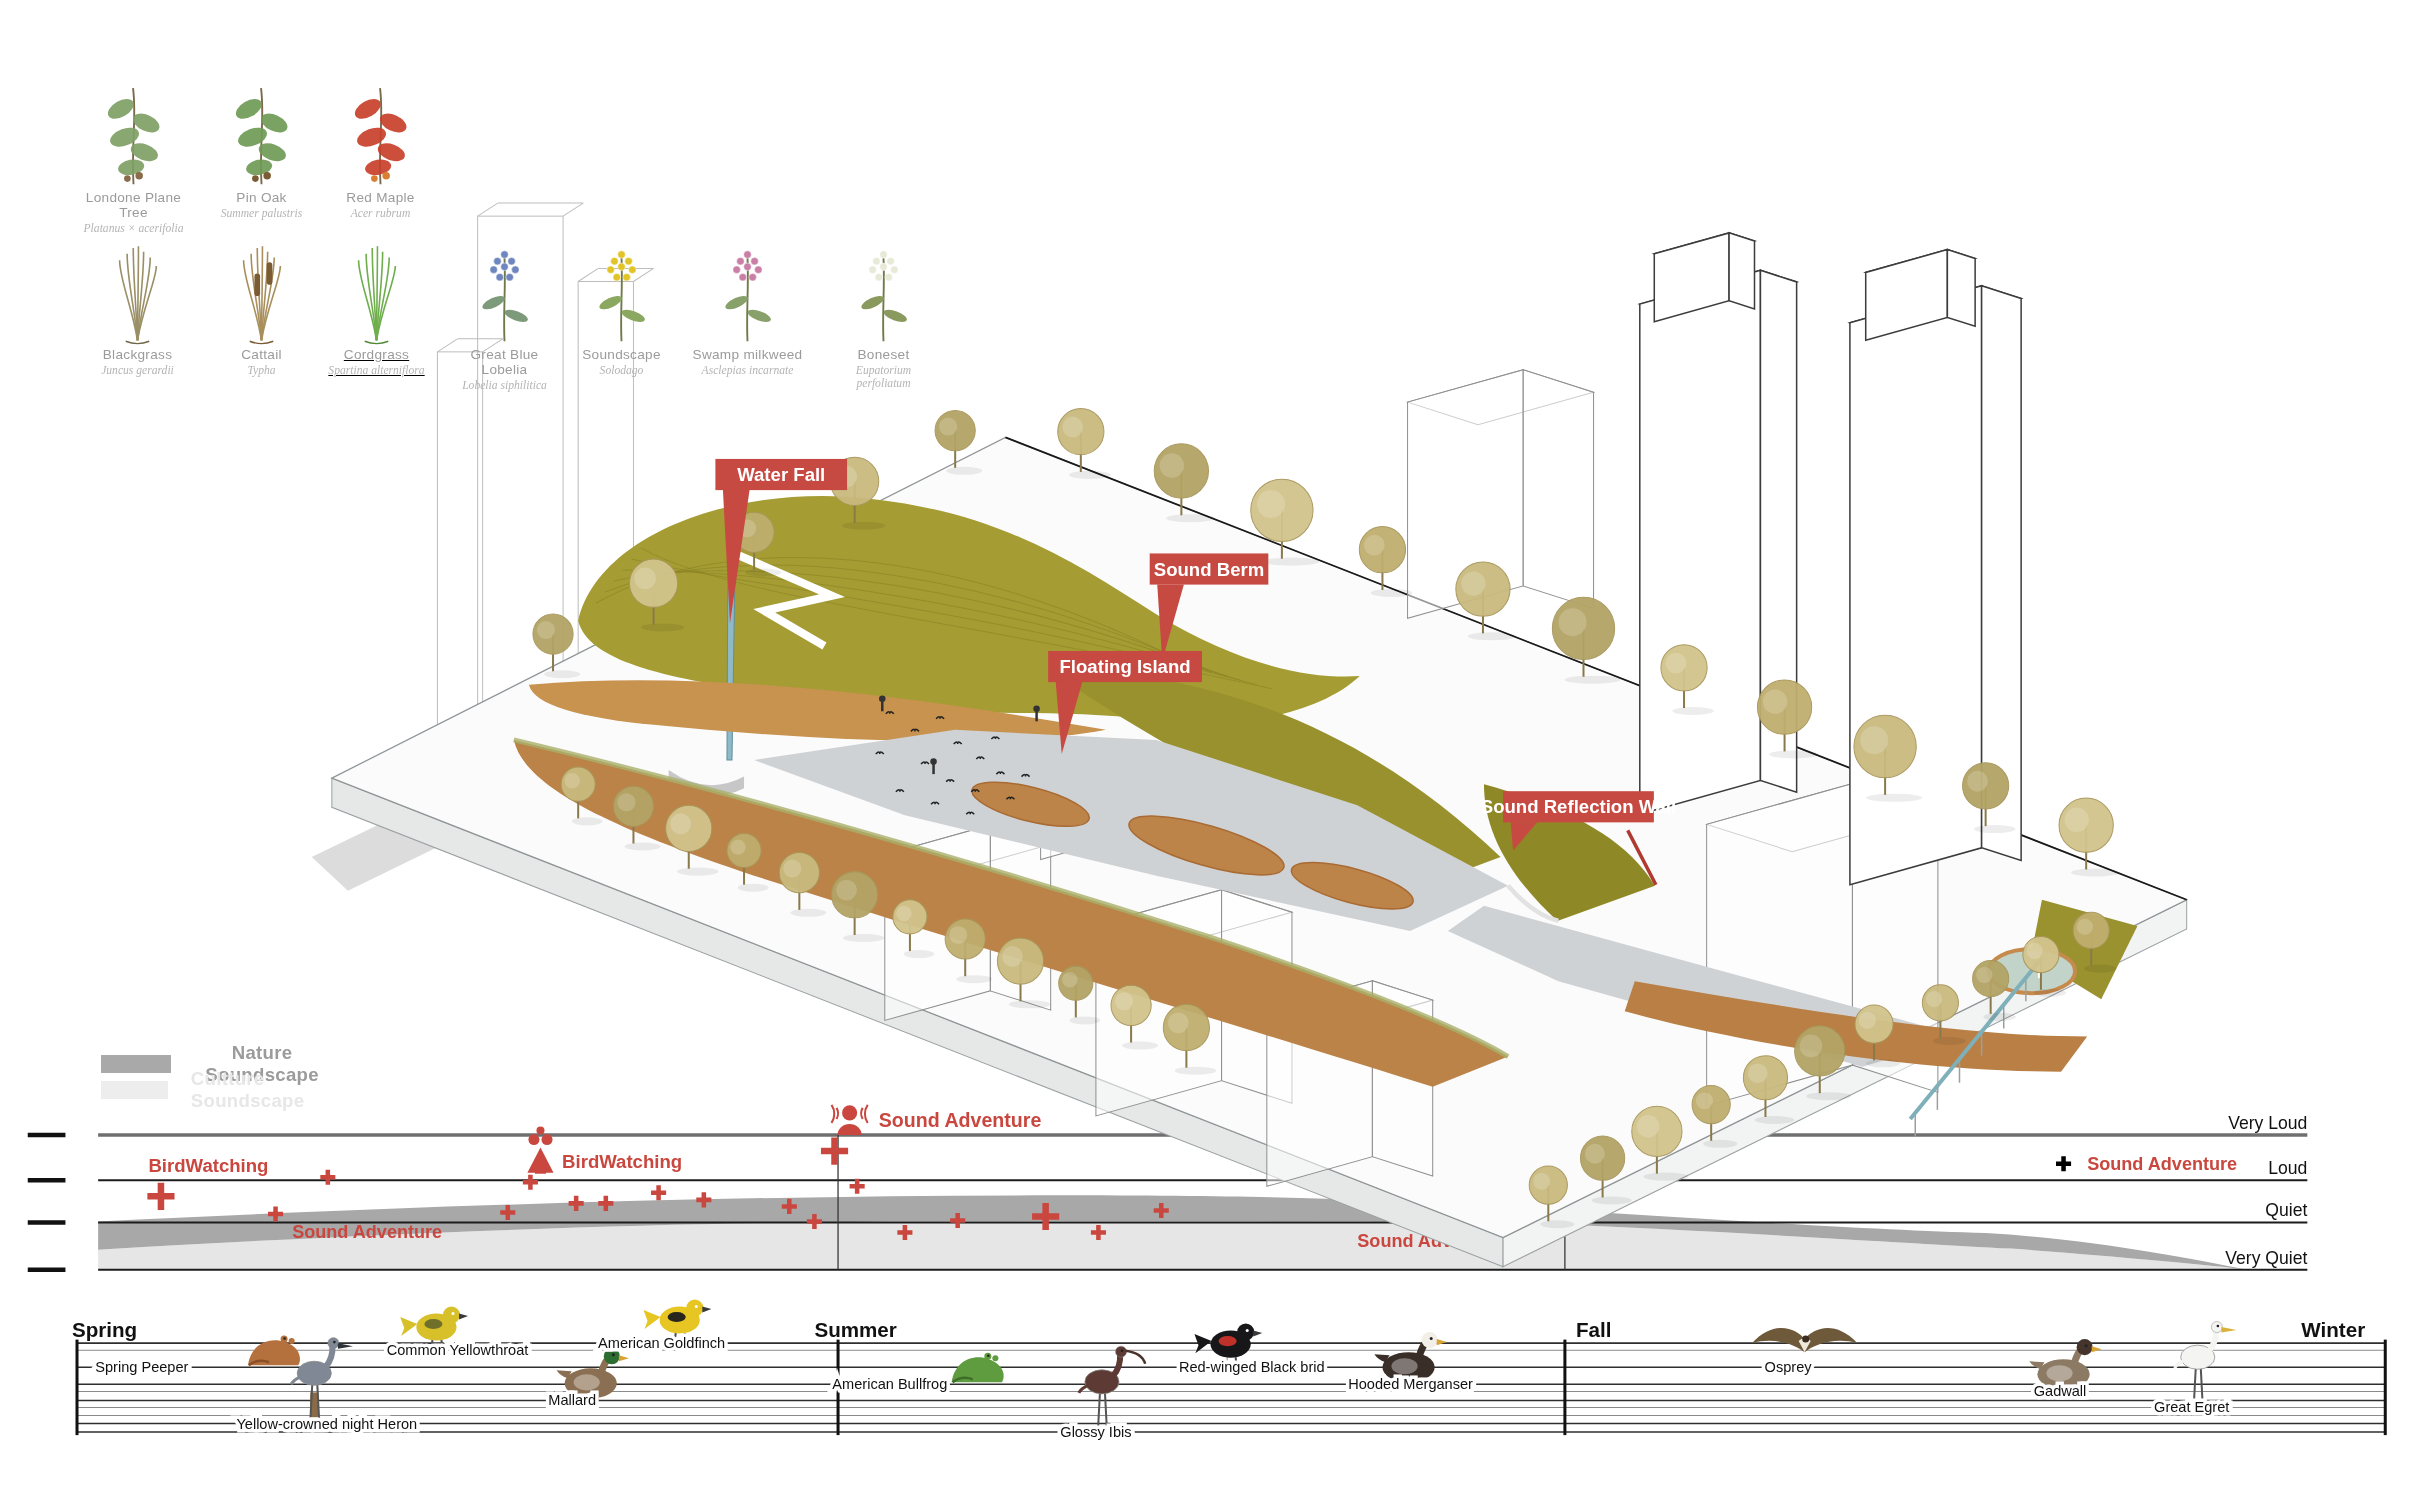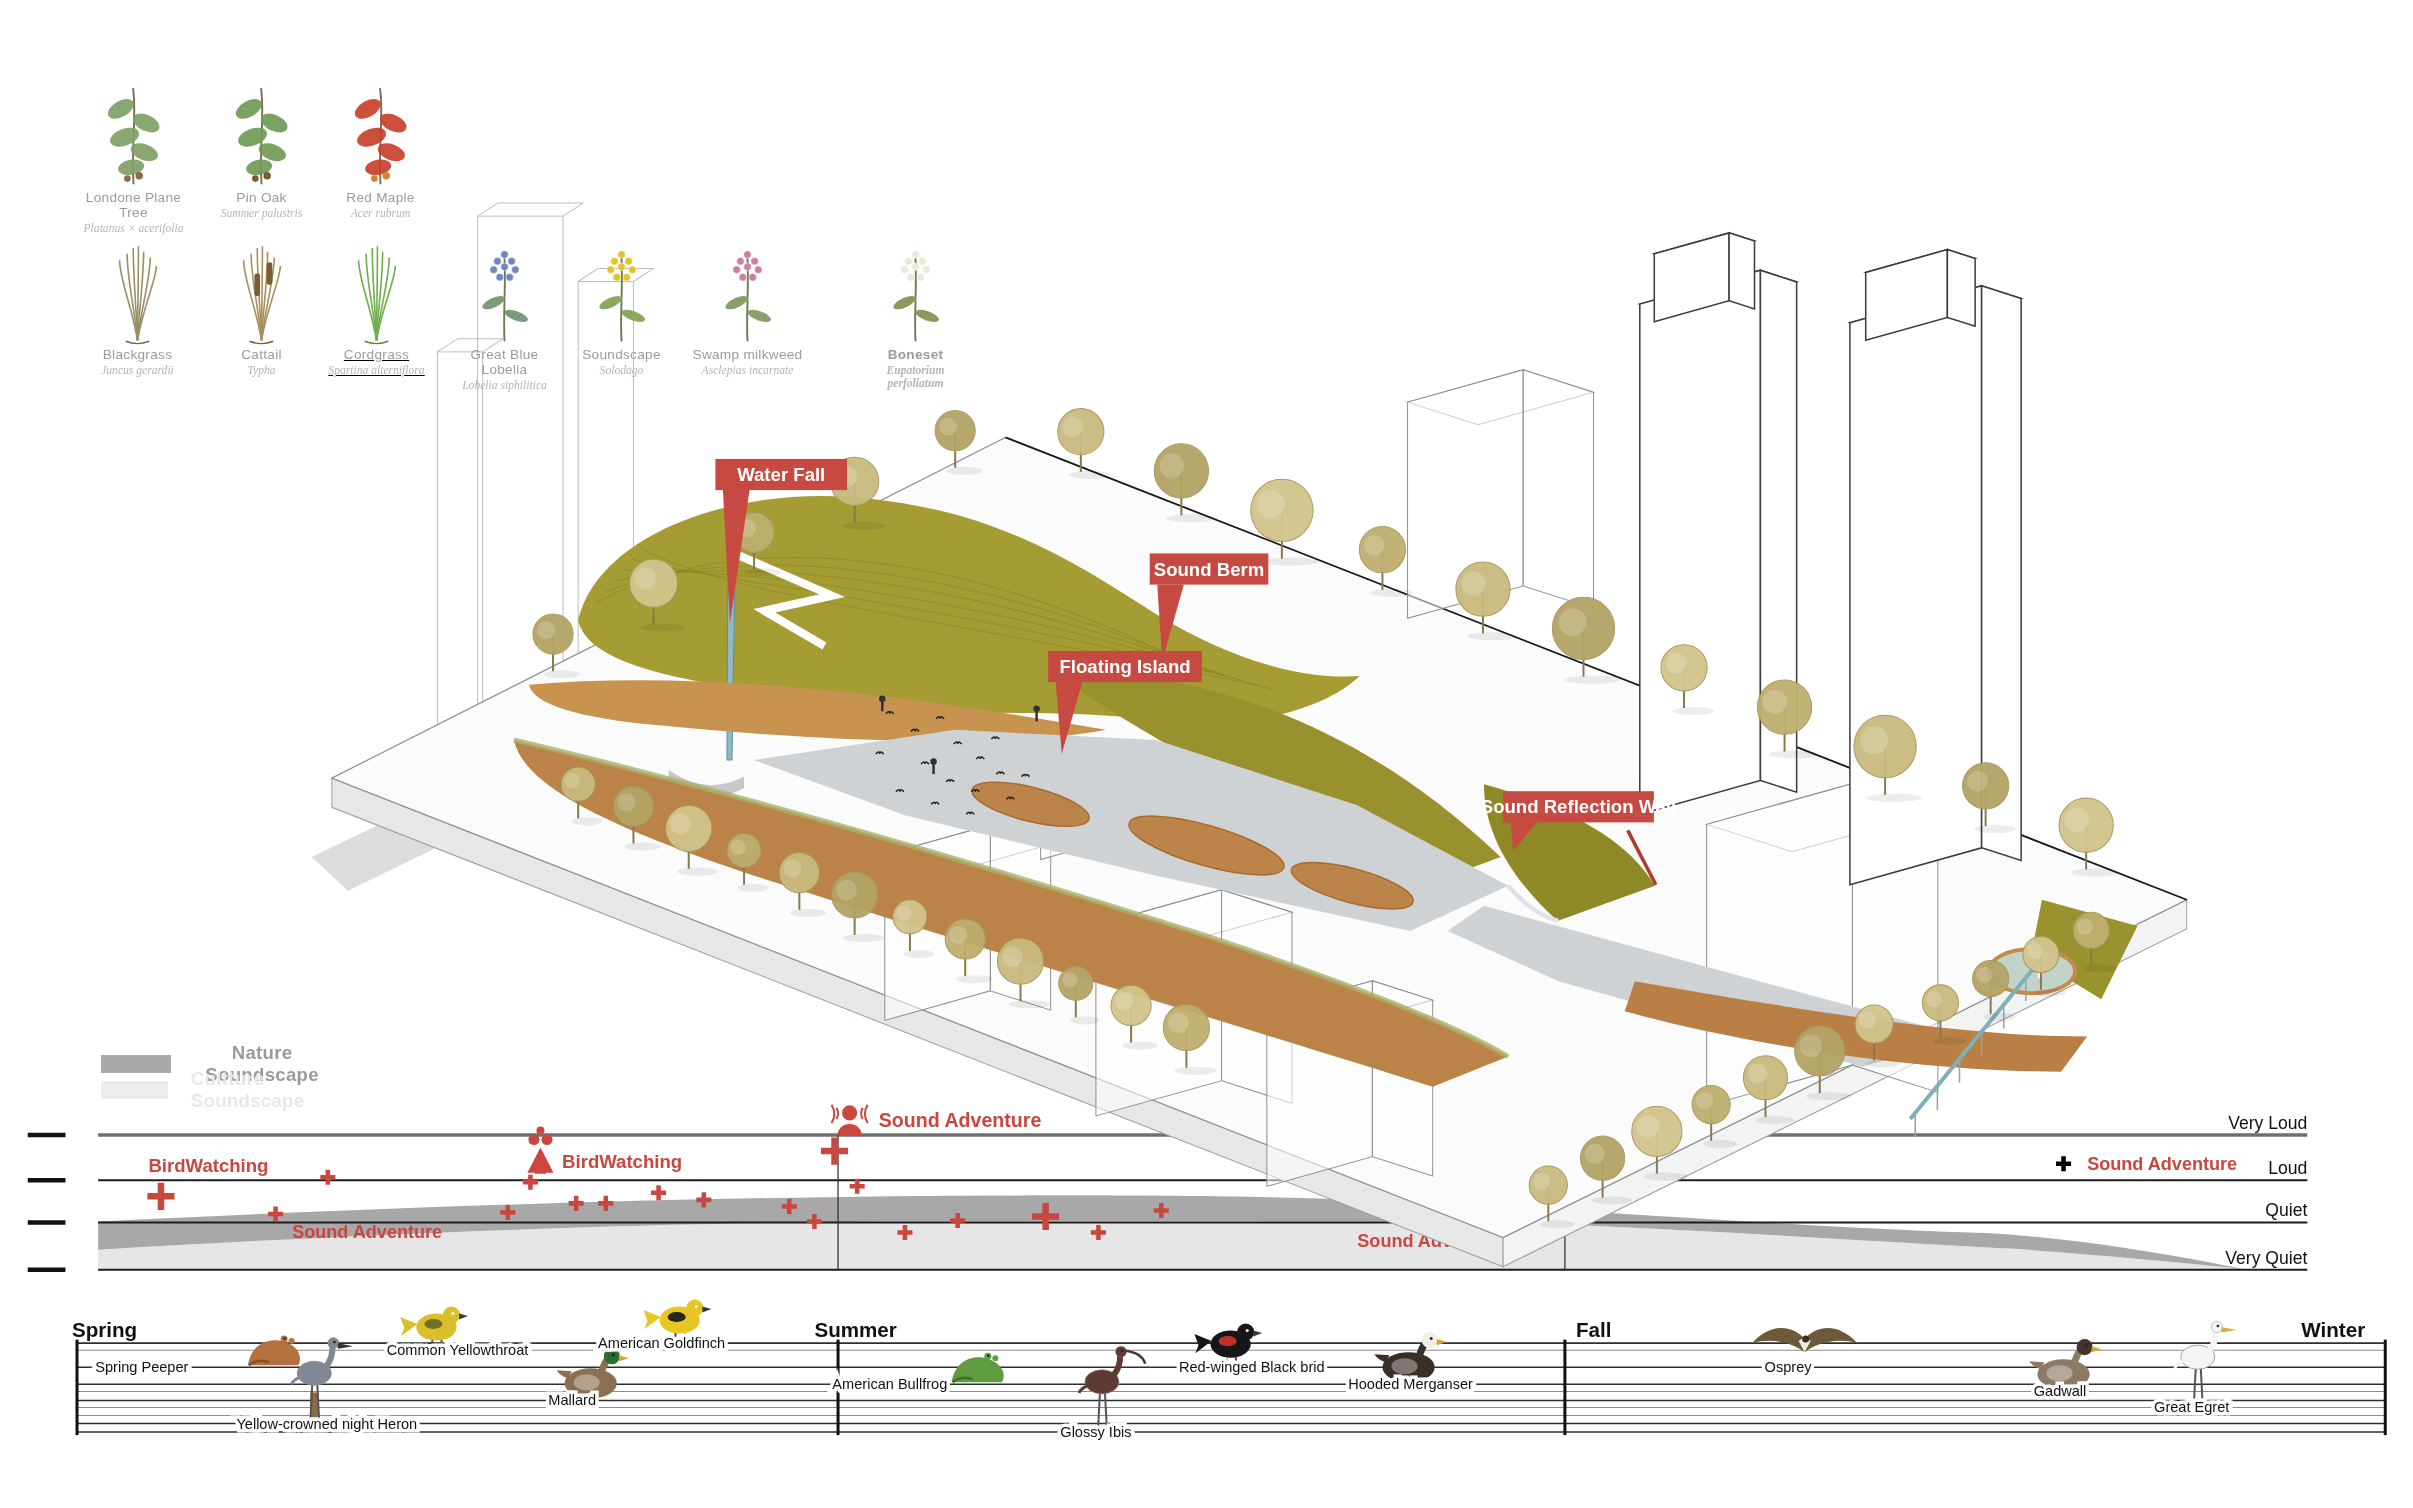--- a/index.html
+++ b/index.html
@@ -118,21 +118,21 @@
         <ellipse cx="110" cy="178" rx="26" ry="10" fill="#88a06a" transform="rotate(20 110 178)"></ellipse>
         <circle cx="85" cy="48" r="8" fill="#c97fa6" stroke="#ffffff" stroke-width="1"></circle>
         <circle cx="70" cy="62" r="8" fill="#c97fa6" stroke="#ffffff" stroke-width="1"></circle>
         <circle cx="100" cy="62" r="8" fill="#c97fa6" stroke="#ffffff" stroke-width="1"></circle>
         <circle cx="62" cy="80" r="8" fill="#c97fa6" stroke="#ffffff" stroke-width="1"></circle>
         <circle cx="85" cy="74" r="8" fill="#c97fa6" stroke="#ffffff" stroke-width="1"></circle>
         <circle cx="108" cy="80" r="8" fill="#c97fa6" stroke="#ffffff" stroke-width="1"></circle>
         <circle cx="75" cy="96" r="8" fill="#c97fa6" stroke="#ffffff" stroke-width="1"></circle>
         <circle cx="96" cy="96" r="8" fill="#c97fa6" stroke="#ffffff" stroke-width="1"></circle>
       </svg><div class="pname">Swamp milkweed</div><div class="platin">Asclepias incarnate</div></div>
-    <div class="plant" style="left: 860px; top: 232px; width: 111px; font-weight: bold;"><svg width="111" height="113" viewBox="0 0 170 240" style="position: static;">
+    <div class="plant" style="left: 828px; top: 232px; width: 111px;"><svg width="111" height="113" viewBox="0 0 170 240" style="position: static;">
         <path d="M85,232 C82,170 88,120 85,55" stroke="#6f7a4a" stroke-width="4" fill="none"></path>
         <ellipse cx="62" cy="150" rx="26" ry="10" fill="#8a9a5f" transform="rotate(-25 62 150)"></ellipse>
         <ellipse cx="110" cy="178" rx="26" ry="10" fill="#8a9a5f" transform="rotate(20 110 178)"></ellipse>
         <circle cx="85" cy="48" r="8" fill="#e9e9d8" stroke="#ffffff" stroke-width="1"></circle>
         <circle cx="70" cy="62" r="8" fill="#e9e9d8" stroke="#ffffff" stroke-width="1"></circle>
         <circle cx="100" cy="62" r="8" fill="#e9e9d8" stroke="#ffffff" stroke-width="1"></circle>
         <circle cx="62" cy="80" r="8" fill="#e9e9d8" stroke="#ffffff" stroke-width="1"></circle>
         <circle cx="85" cy="74" r="8" fill="#e9e9d8" stroke="#ffffff" stroke-width="1"></circle>
         <circle cx="108" cy="80" r="8" fill="#e9e9d8" stroke="#ffffff" stroke-width="1"></circle>
         <circle cx="75" cy="96" r="8" fill="#e9e9d8" stroke="#ffffff" stroke-width="1"></circle>

